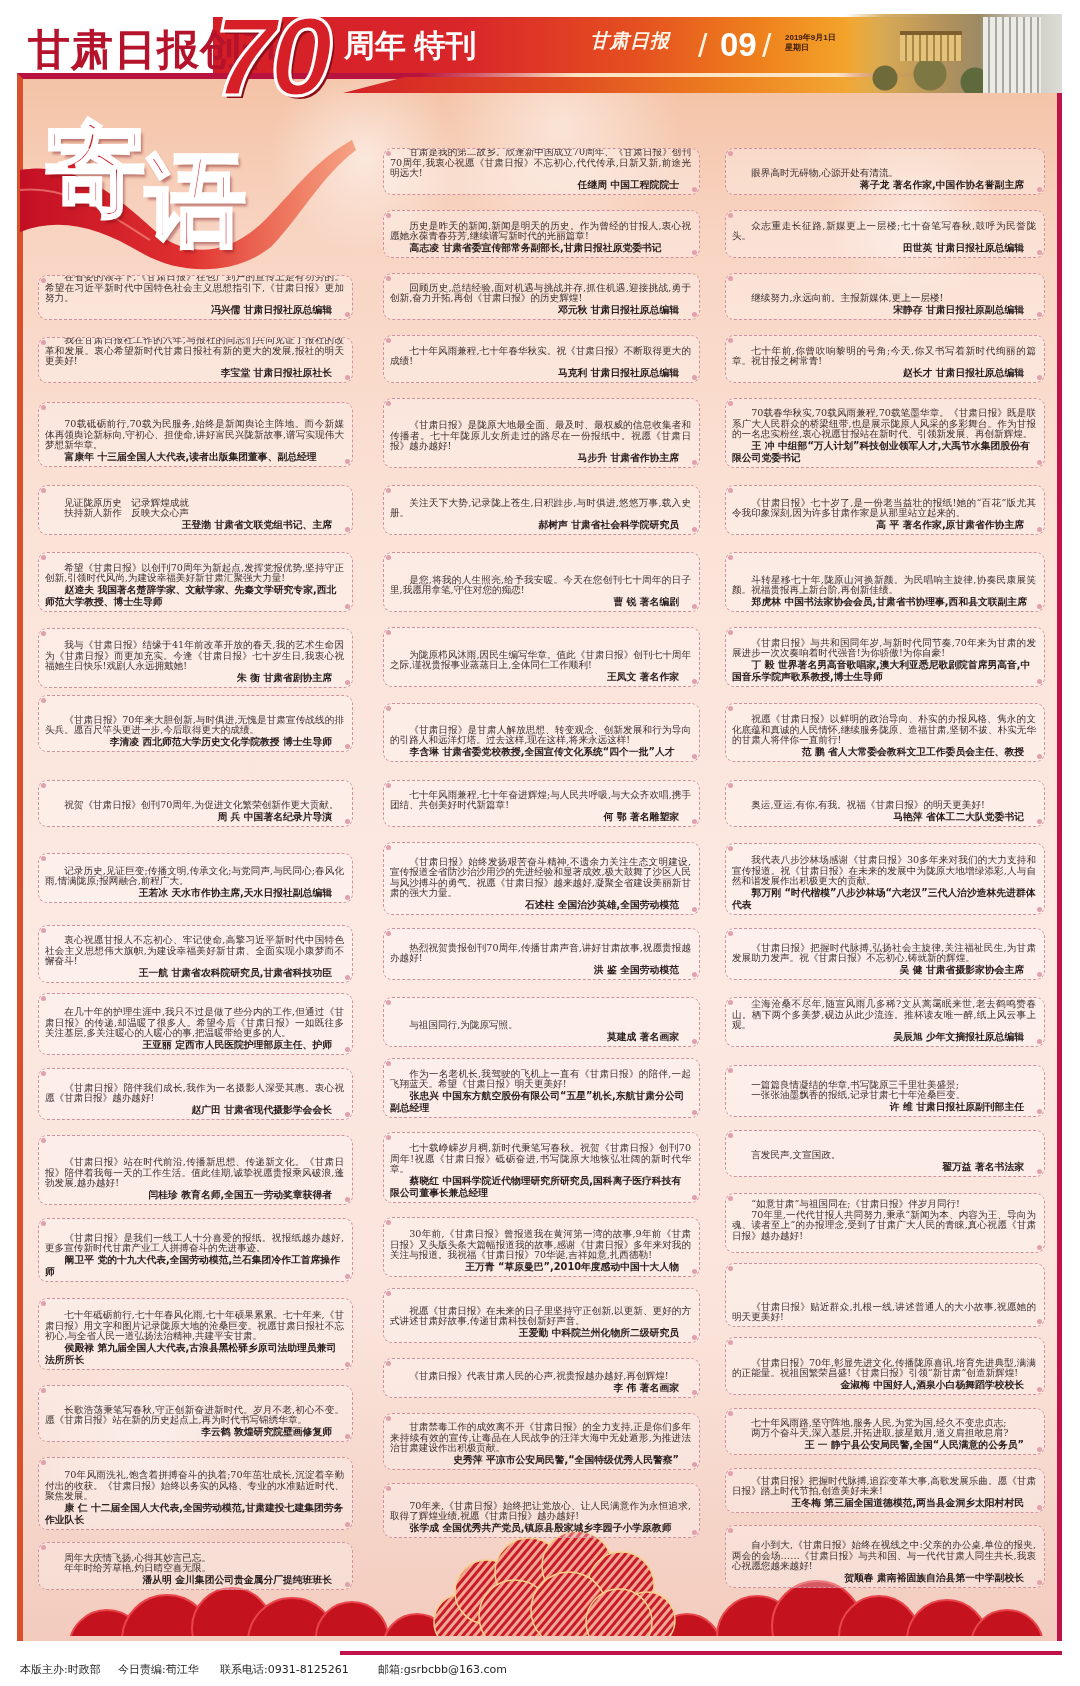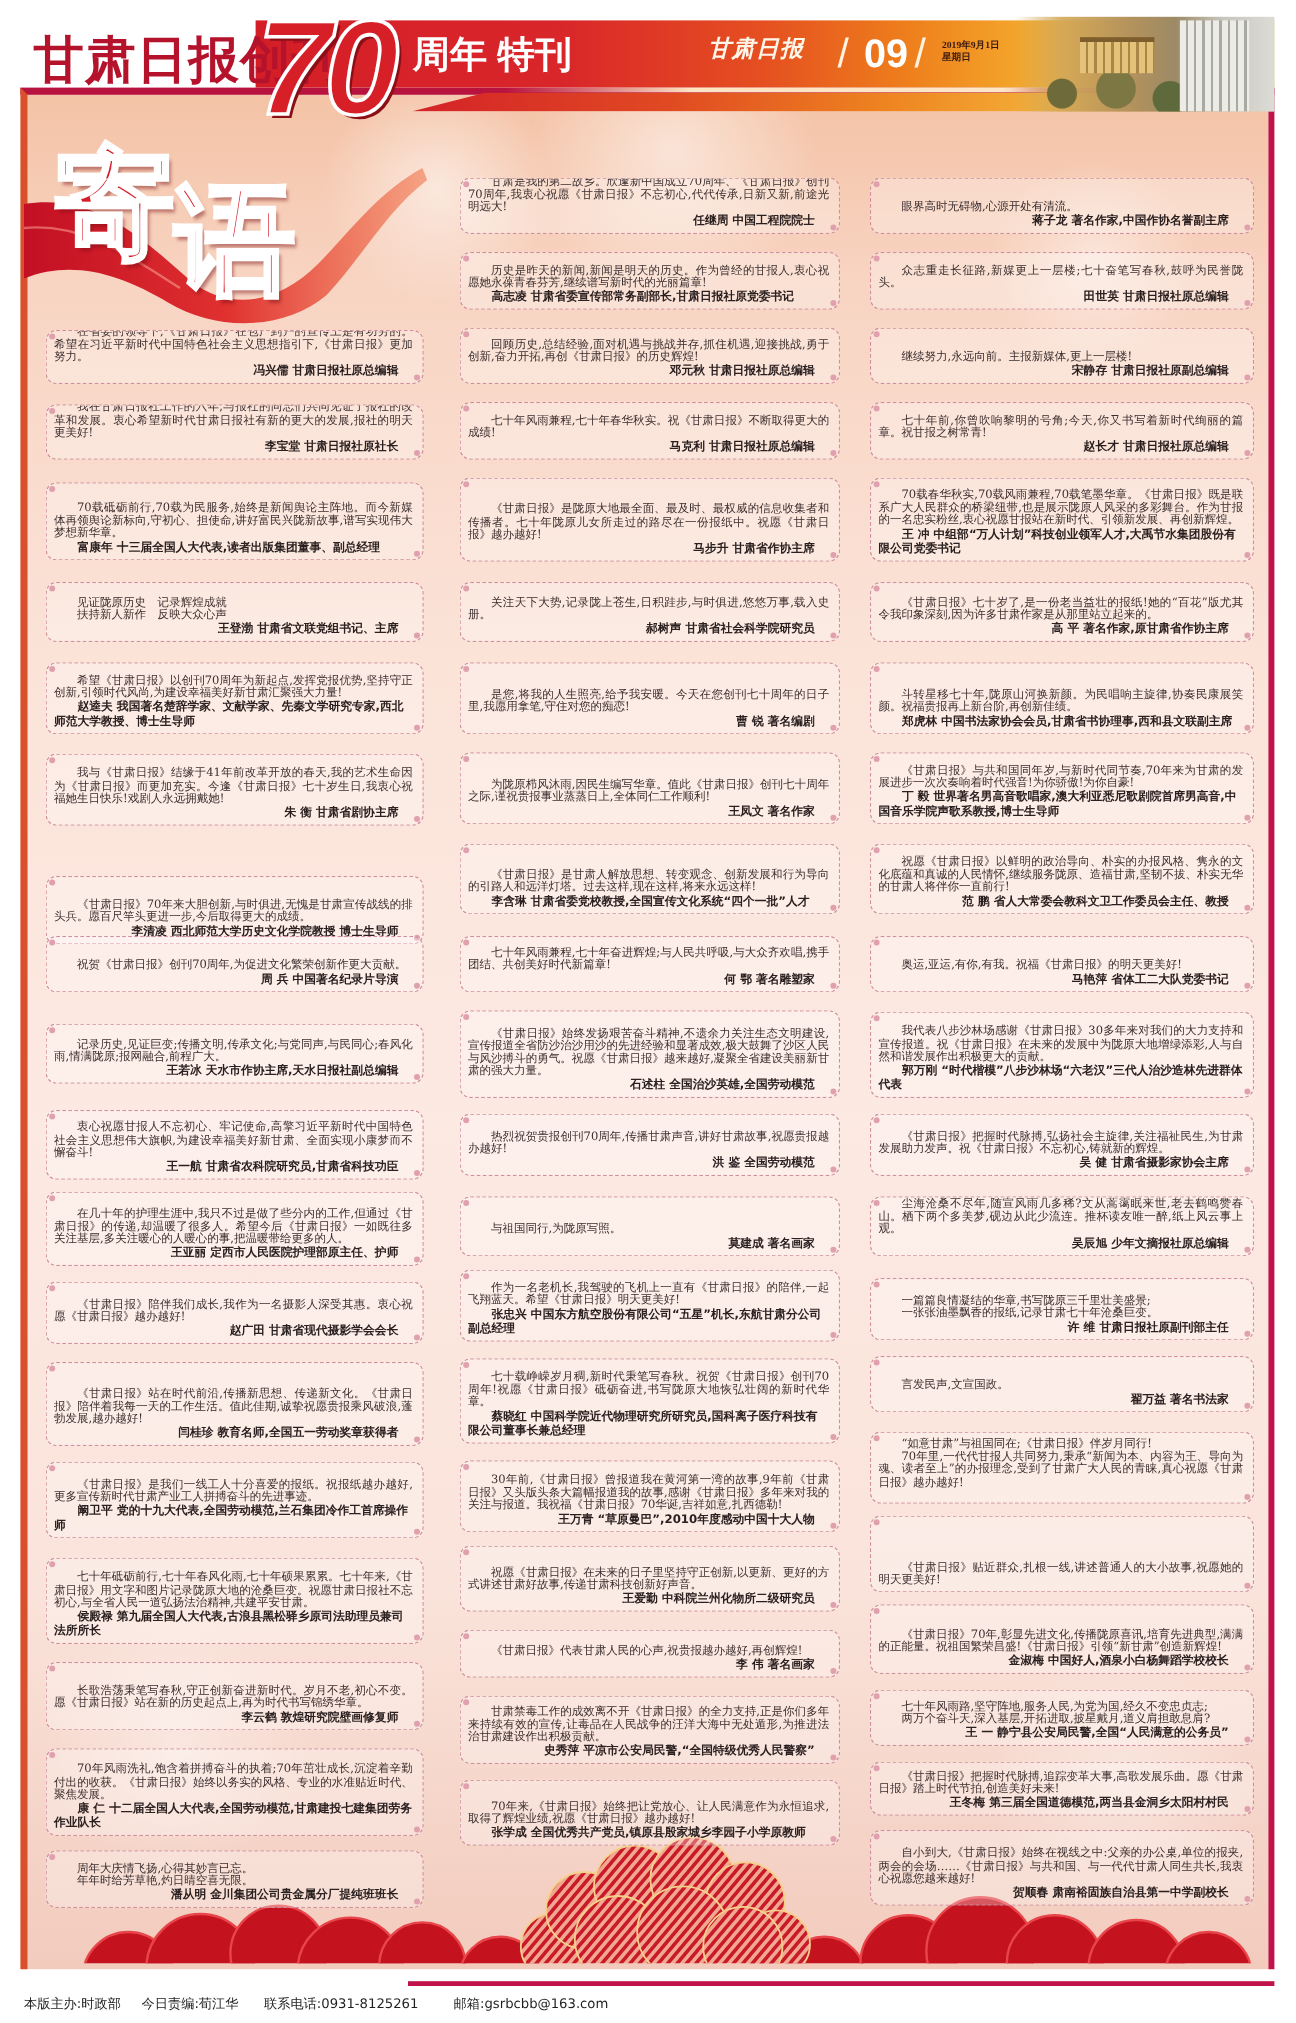--- a/index.html
+++ b/index.html
@@ -10,21 +10,21 @@
         background:linear-gradient(90deg,#d41e27 0%,#d9262a 30%,#e55020 50%,#ee7f1c 64%,#f4a92c 76%,#f6c553 88%,#f2d27c 100%);}
   .band-light{position:absolute;left:420px;top:73px;width:520px;height:4px;z-index:4;background:linear-gradient(90deg,rgba(252,222,190,0),#fde4c2 30%,#fde7c8 80%,rgba(253,231,200,0));}
   .band-low{position:absolute;left:343px;top:77px;width:719px;height:16px;z-index:4;
         clip-path:polygon(62px 0,100% 0,100% 100%,0 100%);
         background:linear-gradient(90deg,#d42228 0%,#e04a22 30%,#ee8420 55%,#f4b23a 75%,#f3c45a 100%);}
   .seventy{position:absolute;left:214px;top:-2px;z-index:7;font-family:"Liberation Sans",sans-serif;font-weight:bold;font-style:italic;font-size:112px;letter-spacing:-6px;color:#d71f27;-webkit-text-stroke:3px #ffffff;text-shadow:3px 3px 0 #8c0f17;line-height:1.05;}
   .suffix{position:absolute;left:344px;top:25px;z-index:7;font-family:"Liberation Sans",sans-serif;font-weight:bold;font-size:31px;color:#ffffff;white-space:pre;}
   .paper-name{position:absolute;left:578px;top:28px;z-index:7;font-family:Liberation Serif, serif;font-style:italic;font-weight:bold;font-size:19px;color:#fff6ea;letter-spacing:1px;white-space:nowrap;margin-left:12px;}
   .slash{position:absolute;top:26px;z-index:7;font-family:"Liberation Sans",sans-serif;font-size:34px;color:#fff3e0;}
   .page-no{position:absolute;left:720px;top:26px;z-index:7;font-family:"Liberation Sans",sans-serif;font-weight:bold;font-size:33px;color:#ffffff;}
-  .date{position:absolute;left:785px;top:33px;z-index:7;font-family:Liberation Serif, serif;font-size:8px;line-height:10px;color:#3a1a10;font-weight:bold;}
+  .date{position:absolute;left:785px;top:33px;z-index:7;font-family:Liberation Sans, sans-serif;font-size:8px;line-height:10px;color:#3a1a10;font-weight:bold;}
   .photo{position:absolute;left:845px;top:14px;width:217px;height:79px;z-index:5;overflow:hidden;
         background:linear-gradient(90deg,rgba(245,195,80,0) 0%,rgba(212,168,88,.9) 18%,#b3925c 45%,#9c8a66 62%,#c7c5bc 80%,#dcdcd6 100%);}
   .photo .palace{position:absolute;left:55px;top:17px;width:62px;height:26px;background:repeating-linear-gradient(90deg,#e5c27a 0 5px,#a98747 5px 7px);border-top:4px solid #7d5e2c;}
   .photo .tower{position:absolute;left:138px;top:3px;width:58px;height:76px;background:repeating-linear-gradient(90deg,#ecebe5 0 5px,#a7a9a3 5px 7px);}
   .photo .trees{position:absolute;left:10px;top:40px;width:150px;height:40px;background:radial-gradient(circle at 20% 60%,#6e6a3a 0,#6e6a3a 12px,transparent 13px),radial-gradient(circle at 50% 50%,#7d7744 0,#7d7744 16px,transparent 17px),radial-gradient(circle at 80% 70%,#5f6a3c 0,#5f6a3c 14px,transparent 15px);}
   
   .page{position:absolute;left:17px;top:73px;width:1045px;height:1568px;box-sizing:border-box;z-index:1;
         border-top:6px solid #b8123f;border-left:6px solid #d9502c;border-right:5px solid #c0134a;
         background:
           radial-gradient(circle at 33% 5%,rgba(255,255,255,.55) 0,rgba(255,255,255,0) 95px),
@@ -143,21 +143,21 @@
       <p class="sig">王登渤 甘肃省文联党组书记、主席</p>
     </div>
   <div class="box" style="top:552px;height:60px">
       <p class="msg">希望《甘肃日报》以创刊70周年为新起点,发挥党报优势,坚持守正创新,引领时代风尚,为建设幸福美好新甘肃汇聚强大力量!</p>
       <p class="sig long">赵逵夫 我国著名楚辞学家、文献学家、先秦文学研究专家,西北师范大学教授、博士生导师</p>
     </div>
   <div class="box" style="top:628px;height:60px">
       <p class="msg">我与《甘肃日报》结缘于41年前改革开放的春天,我的艺术生命因为《甘肃日报》而更加充实。今逢《甘肃日报》七十岁生日,我衷心祝福她生日快乐!戏剧人永远拥戴她!</p>
       <p class="sig">朱 衡 甘肃省剧协主席</p>
     </div>
-  <div class="box" style="top:730px;height:57px">
+  <div class="box" style="top:695px;height:57px">
       <p class="msg">《甘肃日报》70年来大胆创新,与时俱进,无愧是甘肃宣传战线的排头兵。愿百尺竿头更进一步,今后取得更大的成绩。</p>
       <p class="sig">李清凌 西北师范大学历史文化学院教授 博士生导师</p>
     </div>
   <div class="box" style="top:780px;height:47px">
       <p class="msg">祝贺《甘肃日报》创刊70周年,为促进文化繁荣创新作更大贡献。</p>
       <p class="sig">周 兵 中国著名纪录片导演</p>
     </div>
   <div class="box" style="top:853px;height:50px">
       <p class="msg">记录历史,见证巨变;传播文明,传承文化;与党同声,与民同心;春风化雨,情满陇原;报网融合,前程广大。</p>
       <p class="sig">王若冰 天水市作协主席,天水日报社副总编辑</p>

